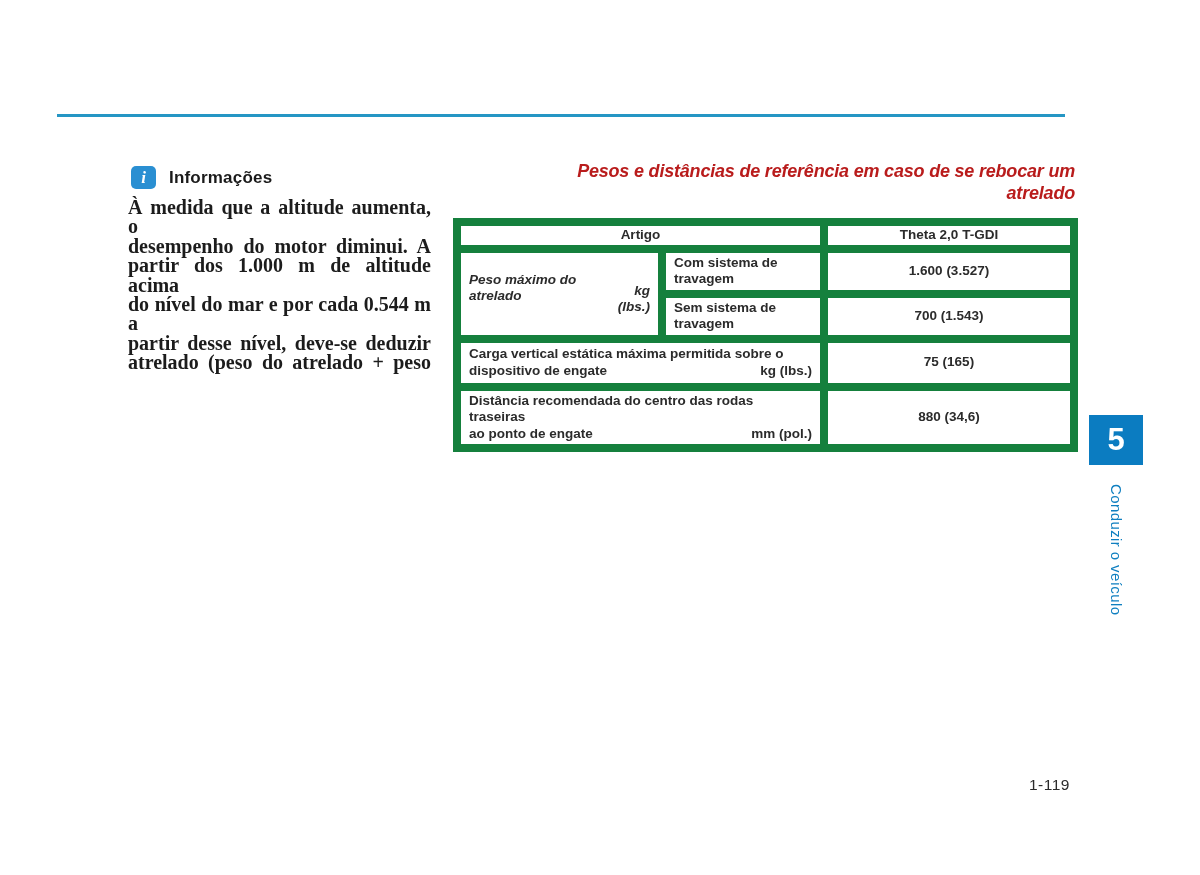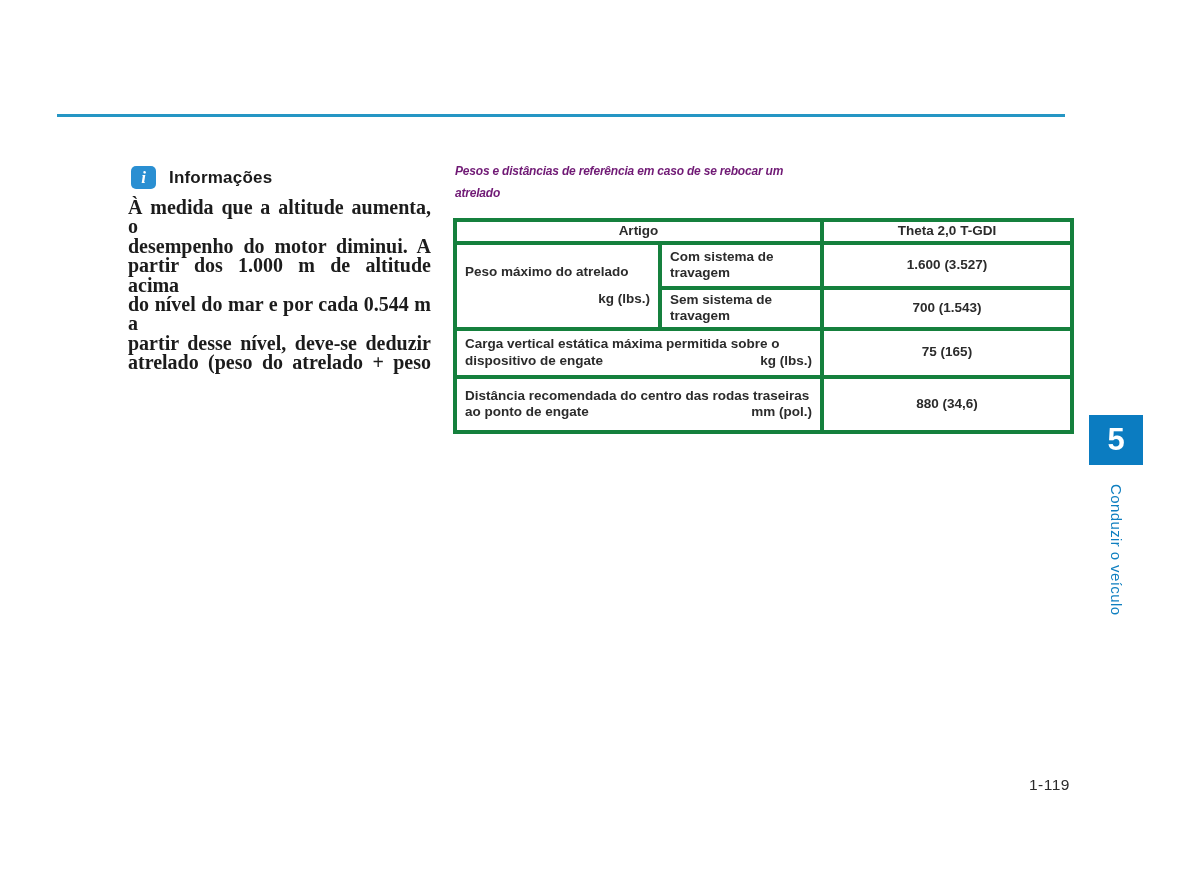--- a/index.html
+++ b/index.html
@@ -65,46 +65,47 @@
 
   
   .content-block {
     position: absolute;
     left: 455px; top: 161px;
     width: 620px;
   }
   .section-title {
     font-style: italic;
     font-weight: bold;
-    font-size: 12px;
+    font-size: 18px;
     line-height: 21.5px;
-    color: #701a75;
+    color: #b91c1c;
     letter-spacing: -0.2px;
+    text-align: right;
   }
 
   table.spec-table {
     border-collapse: collapse;
     table-layout: fixed;
     width: 617px;
     margin-left: -2px;
     margin-top: 14px;
     font-size: 13.5px;
     font-weight: bold;
     color: #2b2b2b;
   }
   table.spec-table td {
-    border: 4px solid #15803d;
+    border: 8px solid #15803d;
     padding: 2px 8px;
     vertical-align: middle;
     line-height: 16.5px;
   }
   tr.hdr td { height: 22px; text-align: center; padding: 1px 4px; }
   td.val { text-align: center; border-radius: 7px; }
   td.merged-cell { padding: 4px 9px; }
-  .merged-inner { display: flex; flex-direction: column; justify-content: flex-start; height: 100%; }
+  .merged-inner { display: flex; justify-content: flex-start; height: 100%; font-style: italic; }
   .merged-inner .unit-line { text-align: right; margin-top: 11px; }
   td.wide-cell { padding: 5px 9px; }
   .unit-row { display: flex; justify-content: space-between; }
 
   
   .chapter-tab {
     position: absolute;
     left: 1089px; top: 415px;
     width: 54px; height: 50px;
     background: #0b7cc1;

